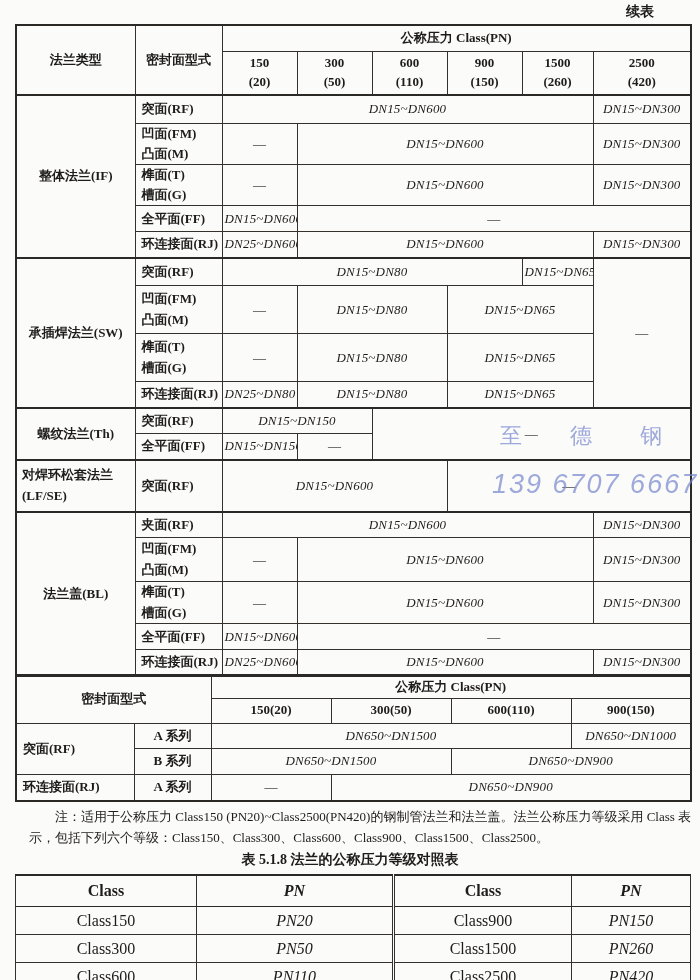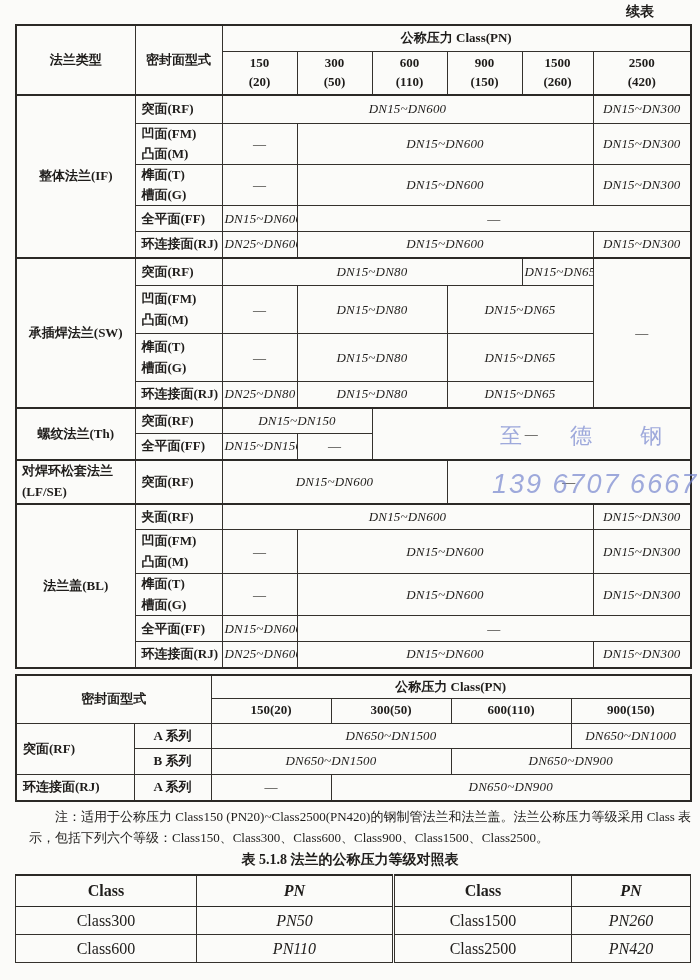--- a/index.html
+++ b/index.html
@@ -167,21 +167,21 @@
       <td class="face">突面(RF)</td>
       <td class="val" colspan="2">DN15~DN150</td>
       <td class="val dash" colspan="4" rowspan="2">—</td>
     </tr>
     <tr style="height:26px">
       <td class="face">全平面(FF)</td>
       <td class="val">DN15~DN150</td>
       <td class="val dash">—</td>
     </tr>
 
-    <tr class="sec" style="height:44px">
+    <tr class="sec" style="height:52px">
       <td class="type2">
             <span>对焊环松套法兰</span>
             <span>(LF/SE)</span>
           </td>
       <td class="face">突面(RF)</td>
       <td class="val" colspan="3">DN15~DN600</td>
       <td class="val dash" colspan="3">—</td>
     </tr>
 
     <tr class="sec" style="height:26px">
@@ -277,20 +277,26 @@
         <col style="width:119px">
     </colgroup>
     <tbody>
         <tr class="hrow">
       <td>Class</td>
       <td class="pncol">PN</td>
       <td class="dbl">Class</td>
       <td class="pncol">PN</td>
     </tr>
     <tr>
+      <td>Class150</td>
+      <td class="pncol">PN20</td>
+      <td class="dbl">Class900</td>
+      <td class="pncol">PN150</td>
+    </tr>
+    <tr>
       <td>Class300</td>
       <td class="pncol">PN50</td>
       <td class="dbl">Class1500</td>
       <td class="pncol">PN260</td>
     </tr>
     <tr>
       <td>Class600</td>
       <td class="pncol">PN110</td>
       <td class="dbl">Class2500</td>
       <td class="pncol">PN420</td>

